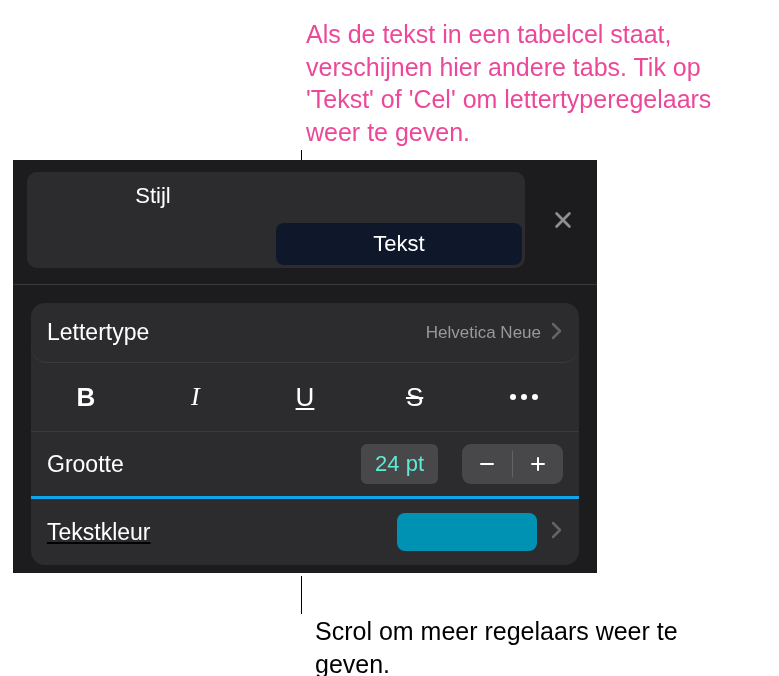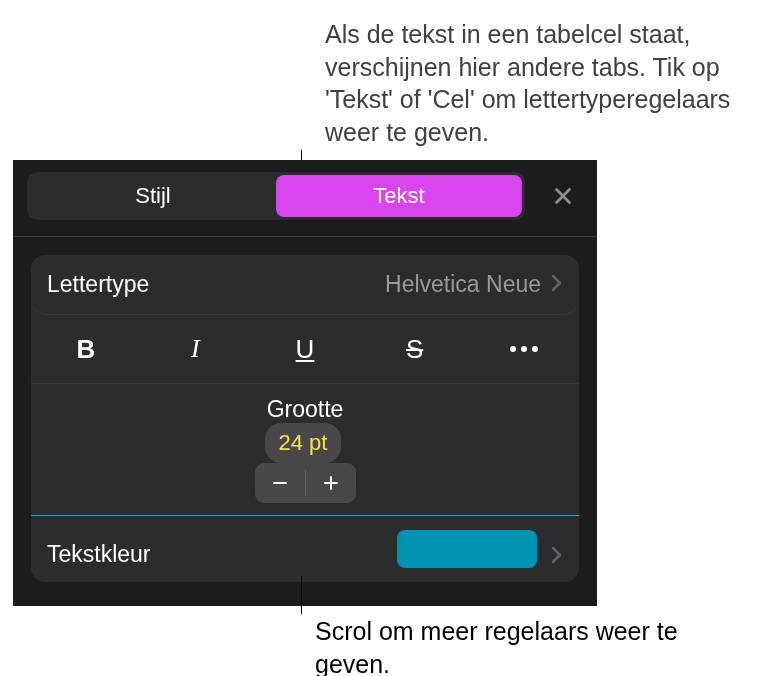--- a/index.html
+++ b/index.html
@@ -10,42 +10,42 @@
     body {
       font-family: -apple-system, BlinkMacSystemFont, "Helvetica Neue", Helvetica, Arial, sans-serif;
       background: #fff;
       width: 779px;
       height: 676px;
       position: relative;
     }
     .callout-top {
       position: absolute;
       top: 18px;
-      left: 325px;
+      left: 306px;
       width: 450px;
       font-size: 25px;
       line-height: 1.3;
-      color: #404040;
+      color: #ec4899;
     }
     .callout-line-top {
       position: absolute;
       left: 301px;
       top: 150px;
       width: 1px;
       height: 38px;
       background: #000;
     }
     .panel {
       position: absolute;
       top: 160px;
       left: 13px;
       width: 584px;
       background: #1c1c1e;
       border-radius: 0;
-      padding-bottom: 24px;
+      padding-bottom: 8px;
     }
     .tab-bar {
       display: flex;
       align-items: center;
       padding: 12px 14px 16px 14px;
       gap: 0;
       border-bottom: 1px solid #3a3a3c;
     }
     .tabs {
       display: flex;
@@ -58,21 +58,22 @@
     .tab {
       flex: 1;
       text-align: center;
       padding: 8px 0;
       color: #fff;
       font-size: 22px;
       border-radius: 8px;
       cursor: pointer;
     }
     .tab.active {
-      background: #d946ef;
+      background: #0f172a;
+      margin-top: 48px;
     }
     .close-btn {
       width: 40px;
       height: 40px;
       display: flex;
       align-items: center;
       justify-content: center;
       color: #8e8e93;
       cursor: pointer;
     }
@@ -97,21 +98,21 @@
     .row:last-child {
       border-bottom: none;
     }
     .row-label {
       color: #fff;
       font-size: 23px;
       flex: 1;
     }
     .row-value {
       color: #98989d;
-      font-size: 23px;
+      font-size: 17px;
       margin-right: 10px;
     }
     .chevron {
       color: #636366;
     }
     .chevron svg {
       width: 12px;
       height: 18px;
     }
     .style-row {
@@ -142,30 +143,29 @@
     .more-dots span {
       width: 6px;
       height: 6px;
       border-radius: 50%;
       background: #fff;
     }
     .size-row {
       display: flex;
       align-items: center;
       padding: 12px 16px;
-      border-bottom: 1px solid #0ea5e9;
-      flex-direction: column;
+      border-bottom: 3px solid #0ea5e9;
     }
     .size-value {
       background: #48484a;
-      color: #fde047;
+      color: #5eead4;
       font-size: 22px;
       padding: 7px 14px;
-      border-radius: 16px;
-      margin-right: 4px;
+      border-radius: 6px;
+      margin-right: 24px;
     }
     .stepper {
       display: flex;
       background: #48484a;
       border-radius: 9px;
       overflow: hidden;
     }
     .stepper-btn {
       width: 50px;
       height: 40px;
@@ -176,22 +176,23 @@
       font-size: 26px;
       cursor: pointer;
     }
     .stepper-divider {
       width: 1px;
       background: #636366;
       margin: 7px 0;
     }
     .color-row {
       display: flex;
-      align-items: flex-end;
+      align-items: center;
       padding: 14px 16px;
+      text-decoration: underline;
     }
     .color-swatch {
       width: 140px;
       height: 38px;
       border-radius: 8px;
       margin-right: 14px;
     }
     .callout-bottom {
       position: absolute;
       top: 615px;

